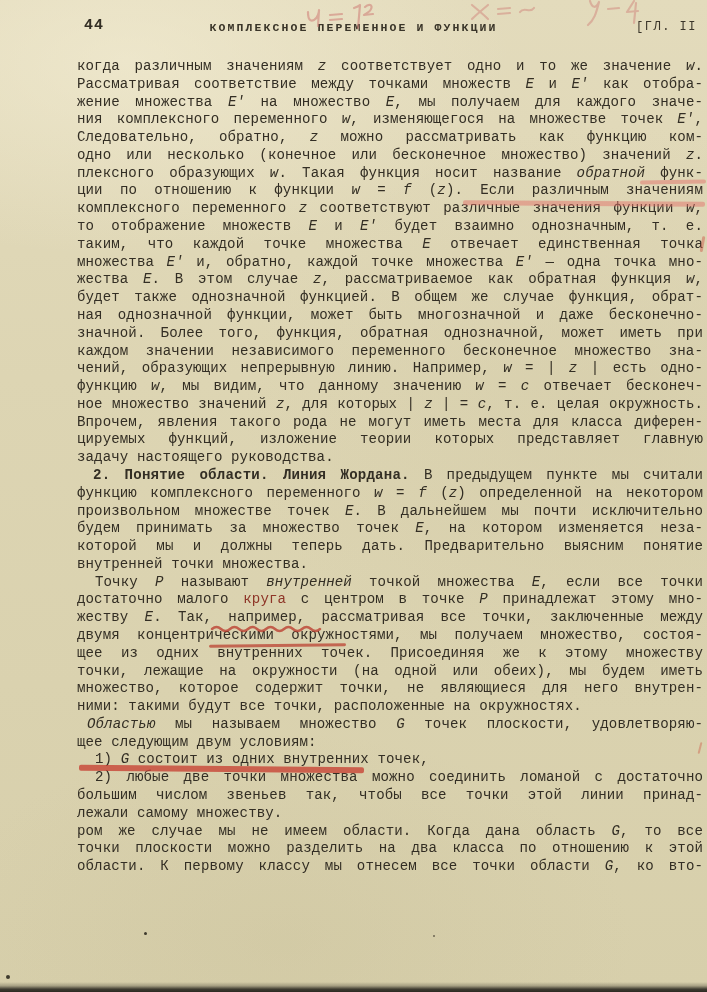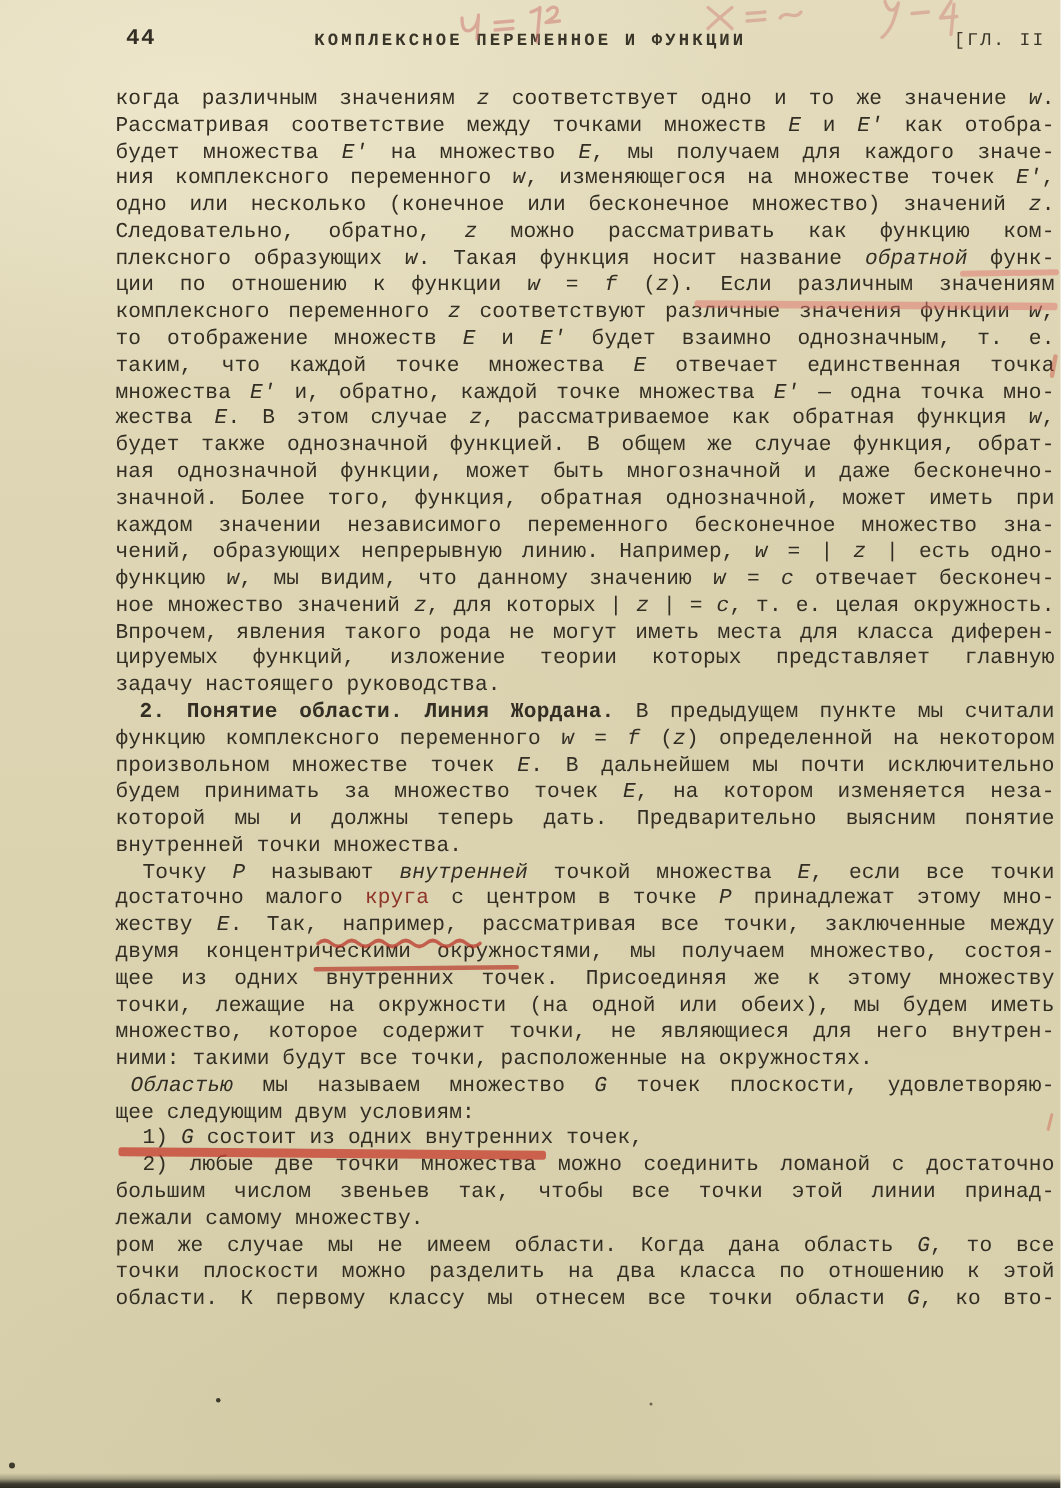--- a/index.html
+++ b/index.html
@@ -49,24 +49,24 @@
 
   <div class="header">
     <span class="pagenum">44</span>
     <span class="runhead">КОМПЛЕКСНОЕ ПЕРЕМЕННОЕ И ФУНКЦИИ</span>
     <span class="chap">[ГЛ. II</span>
   </div>
 
   <div class="textblock" id="textblock">
       <div class="line"><span>когда различным значениям </span><span class="it">z</span><span> соответствует одно и то же значение </span><span class="it">w</span><span>.</span></div>
       <div class="line"><span>Рассматривая соответствие между точками множеств </span><span class="it">E</span><span> и </span><span class="it">E′</span><span> как отобра-</span></div>
-      <div class="line"><span>будет множества </span><span class="it">E′</span><span> на множество </span><span class="it">E</span><span>, мы получаем для каждого значе-</span></div>
+      <div class="line"><span>жение множества </span><span class="it">E′</span><span> на множество </span><span class="it">E</span><span>, мы получаем для каждого значе-</span></div>
       <div class="line"><span>ния комплексного переменного </span><span class="it">w</span><span>, изменяющегося на множестве точек </span><span class="it">E′</span><span>,</span></div>
+      <div class="line"><span>Следовательно, обратно, </span><span class="it">z</span><span> можно рассматривать как функцию ком-</span></div>
       <div class="line"><span>одно или несколько (конечное или бесконечное множество) значений </span><span class="it">z</span><span>.</span></div>
-      <div class="line"><span>Следовательно, обратно, </span><span class="it">z</span><span> можно рассматривать как функцию ком-</span></div>
       <div class="line"><span>плексного образующих </span><span class="it">w</span><span>. Такая функция носит название </span><span class="it">обратной</span><span> функ-</span></div>
       <div class="line"><span>ции по отношению к функции </span><span class="it">w</span><span> = </span><span class="it">f</span><span> (</span><span class="it">z</span><span>). Если различным значениям</span></div>
       <div class="line"><span>комплексного переменного </span><span class="it">z</span><span> соответствуют различные значения функции </span><span class="it">w</span><span>,</span></div>
       <div class="line"><span>то отображение множеств </span><span class="it">E</span><span> и </span><span class="it">E′</span><span> будет взаимно однозначным, т. е.</span></div>
       <div class="line"><span>таким, что каждой точке множества </span><span class="it">E</span><span> отвечает единственная точка</span></div>
       <div class="line"><span>множества </span><span class="it">E′</span><span> и, обратно, каждой точке множества </span><span class="it">E′</span><span> — одна точка мно-</span></div>
       <div class="line"><span>жества </span><span class="it">E</span><span>. В этом случае </span><span class="it">z</span><span>, рассматриваемое как обратная функция </span><span class="it">w</span><span>,</span></div>
       <div class="line"><span>будет также однозначной функцией. В общем же случае функция, обрат-</span></div>
       <div class="line"><span>ная однозначной функции, может быть многозначной и даже бесконечно-</span></div>
       <div class="line"><span>значной. Более того, функция, обратная однозначной, может иметь при</span></div>

